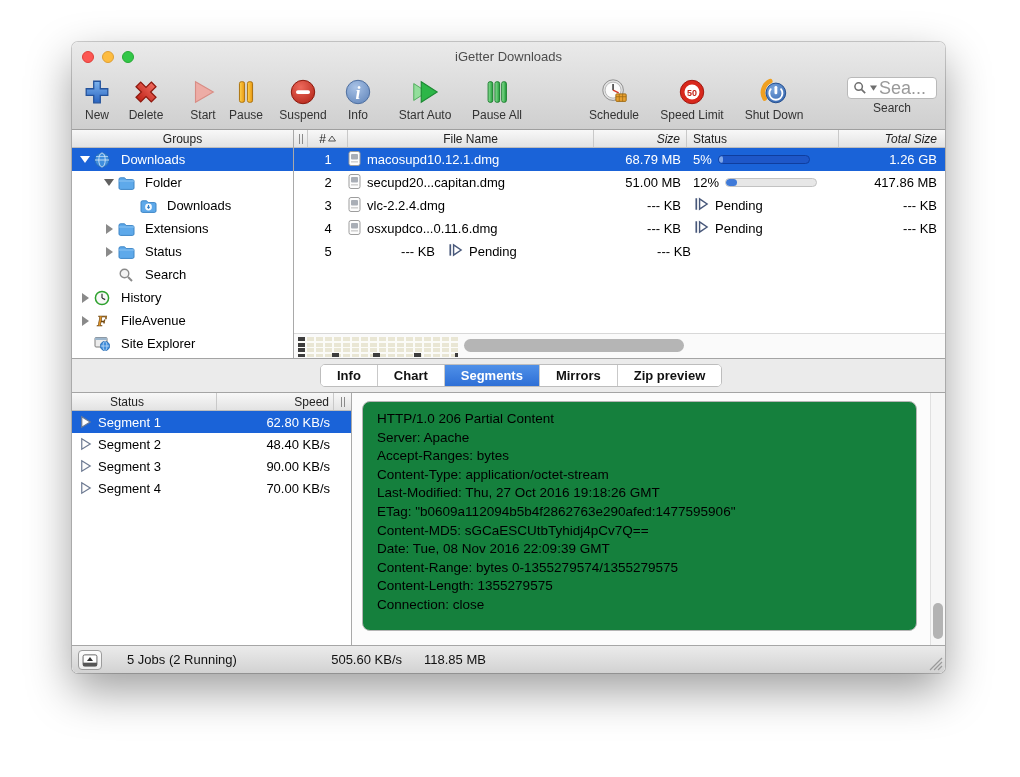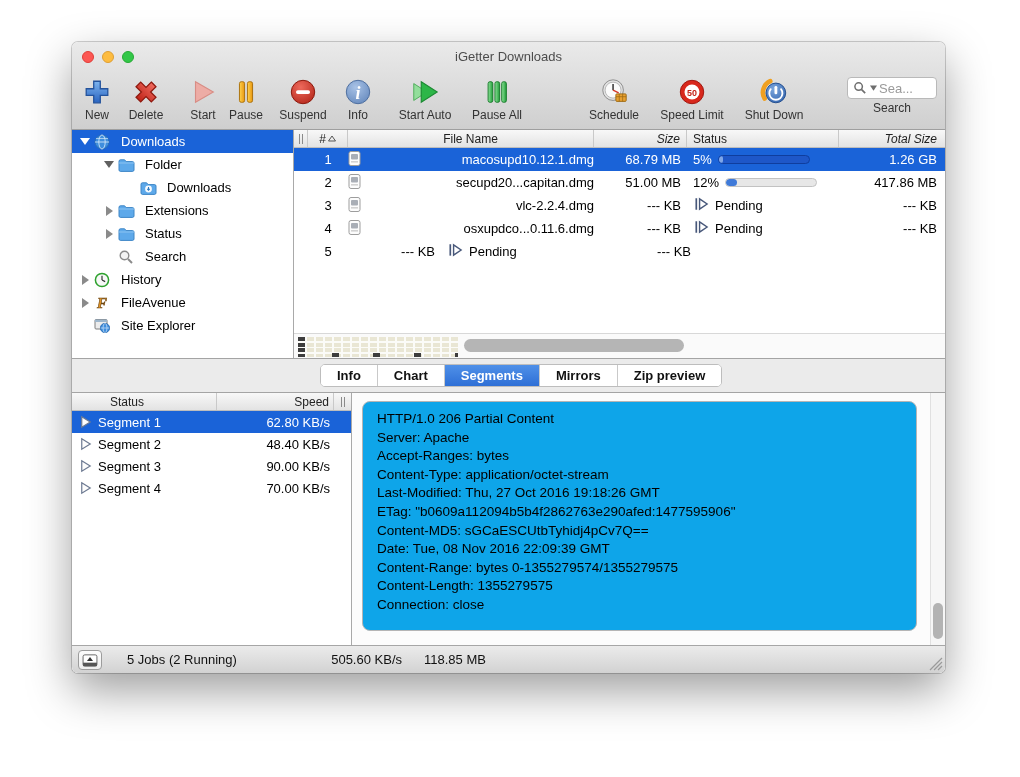--- a/index.html
+++ b/index.html
@@ -22,21 +22,21 @@
   .light.green { background:#33c748; border:1px solid #27aa35; }
   .title { text-align:center; line-height:30px; font-size:13px; color:#4c4c4c; }
 
   .toolbar { position:relative; height:57px; }
   .titem { position:absolute; top:3px; transform:translateX(-50%); text-align:center; width:78px; cursor:default; }
   .titem .ticon { height:33px; display:flex; align-items:center; justify-content:center; }
   .titem .tlabel { font-size:12px; color:#333; white-space:nowrap; }
   .searchwrap { position:absolute; right:8px; top:5px; width:90px; text-align:center; }
   .searchbox { width:90px; height:22px; background:#fff; border:1px solid #b9b9b9; border-radius:4px;
     display:flex; align-items:center; padding:0 5px; gap:2px; }
-  .searchbox input { border:none; outline:none; width:52px; font-size:13px; color:#404040; background:transparent; }
+  .searchbox input { border:none; outline:none; width:52px; font-size:18px; color:#404040; background:transparent; }
   .searchbox input::placeholder { color:#9a9a9a; }
   .searchwrap .tlabel { font-size:12px; color:#333; margin-top:2px; }
 
   
   .main { flex:1; display:flex; flex-direction:column; background:#fff; }
   .toppanes { height:228px; display:flex; }
   .sidebar { width:222px; border-right:1px solid #a9a9a9; display:flex; flex-direction:column; background:#fff; }
   .panehdr { height:18px; background:linear-gradient(#f8f8f8,#e3e3e3); border-bottom:1px solid #bdbdbd;
     font-size:12px; color:#222; display:flex; align-items:center; }
   .sidebar .panehdr { justify-content:center; }
@@ -48,21 +48,21 @@
   .disc .dn { width:0; height:0; border-left:5px solid transparent; border-right:5px solid transparent; border-top:7px solid #606060; }
   .trow.sel .disc .dn { border-top-color:#fff; }
   .disc .rt { width:0; height:0; border-top:5px solid transparent; border-bottom:5px solid transparent; border-left:7px solid #8a8a8a; }
   .ticn { width:20px; display:flex; justify-content:center; flex:none; }
   .tlbl { margin-left:9px; white-space:nowrap; }
 
   .filetable { flex:1; display:flex; flex-direction:column; background:#fff; position:relative; }
   .cols { display:flex; width:100%; }
   .c-h { width:14px; flex:none; }
   .c-num { width:40px; flex:none; }
-  .c-name { flex:1;justify-content:space-between; }
+  .c-name { flex:1; }
   .c-size { width:93px; flex:none; text-align:right; padding-right:6px; }
   .c-status { width:152px; flex:none; padding-left:6px; }
   .c-total { width:106px; flex:none; text-align:right; padding-right:8px; }
   .filetable .panehdr > div { border-right:1px solid #c9c9c9; height:100%; display:flex; align-items:center; }
   .filetable .panehdr .c-num { justify-content:center; }
   .filetable .panehdr .c-size,.filetable .panehdr .c-total { justify-content:flex-end;font-style:italic; }
   .hhandle { display:flex; gap:2px; justify-content:center; align-items:center; }
   .hhandle i { width:1px; height:10px; background:#8a8a8a; }
 
   .frow { height:23px; display:flex; align-items:center; font-size:13px; color:#000; cursor:default; }
@@ -108,21 +108,21 @@
   .segpane .panehdr > div { border-right:1px solid #c9c9c9; height:100%; display:flex; align-items:center; }
   .segpane .panehdr .sc-speed { justify-content:flex-end; }
   .srow { height:22px; display:flex; align-items:center; font-size:13px; cursor:default; }
   .srow.sel { background:#1a63d8; color:#fff; }
   .srow .sicn { width:26px; display:flex; justify-content:center; flex:none; }
   .srow .sname { width:119px; flex:none; }
   .srow .sspeed { width:117px; flex:none; text-align:right; padding-right:4px; }
 
   .httppane { flex:1; position:relative; background:#fcfcfc; }
   .httpbox { position:absolute; left:10px; top:8px; right:28px; bottom:14px;
-    background:#0ea5e9; border:1px solid #b5b5b5; border-radius:8px; padding:8px 14px; overflow:hidden; }
+    background:#15803d; border:1px solid #b5b5b5; border-radius:8px; padding:8px 14px; overflow:hidden; }
   .httpbox .line { font-size:13.5px; color:#000; line-height:18.6px; white-space:nowrap; }
   .vtrack { position:absolute; right:0; top:0; bottom:0; width:15px; background:#f6f6f6; border-left:1px solid #e0e0e0; }
   .vthumb { position:absolute; right:2px; bottom:6px; width:10px; height:36px; background:#b3b3b3; border-radius:6px; }
 
   
   .statusbar { height:28px; background:linear-gradient(#ebebeb,#d2d2d2); border-top:1px solid #a6a6a6;
     position:relative; display:flex; align-items:center; font-size:13px; color:#111; flex:none; }
   .togglebtn { position:absolute; left:6px; top:4px; width:24px; height:20px; background:linear-gradient(#fdfdfd,#ededed);
     border:1px solid #9c9c9c; border-radius:4px; display:flex; align-items:center; justify-content:center; }
   .sb-jobs { position:absolute; left:55px; }
@@ -306,20 +306,23 @@
         </div>
         <div class="tlabel">Search</div>
       </div>
     </div>
   </div>
 
   <div class="main">
     <div class="toppanes">
 
       <div class="sidebar">
+        <div class="panehdr">
+          <span>Groups</span>
+        </div>
         <div class="tree">
           <div class="trow sel">
             <span class="disc" style="margin-left:6px">
                 <span class="dn"></span>
               </span>
             <span class="ticn">
                 <svg width="16" height="16" viewBox="0 0 16 16">
                   <circle cx="8" cy="8" r="7" fill="#3f8edd" stroke="#2a6db5"></circle>
                   <ellipse cx="8" cy="8" rx="3.2" ry="7" fill="none" stroke="#cfe4f8" stroke-width=".9"></ellipse>
                   <line x1="1" y1="8" x2="15" y2="8" stroke="#cfe4f8" stroke-width=".9"></line>

